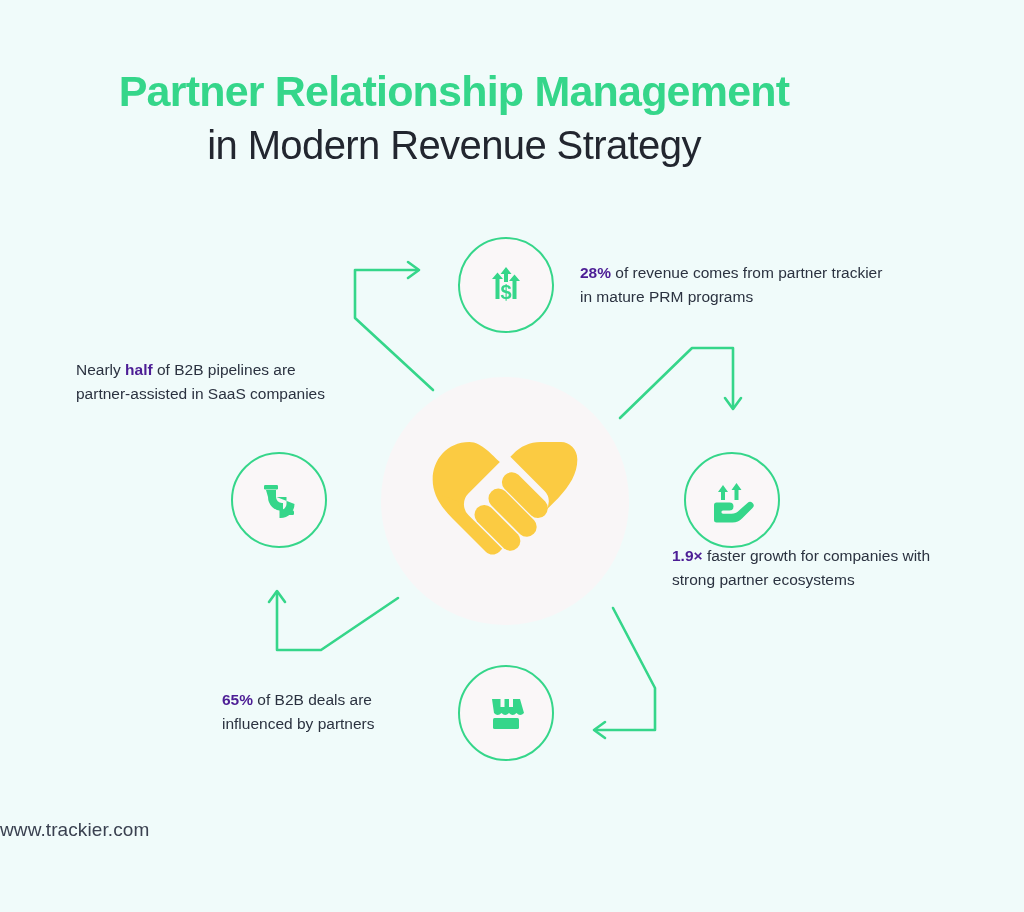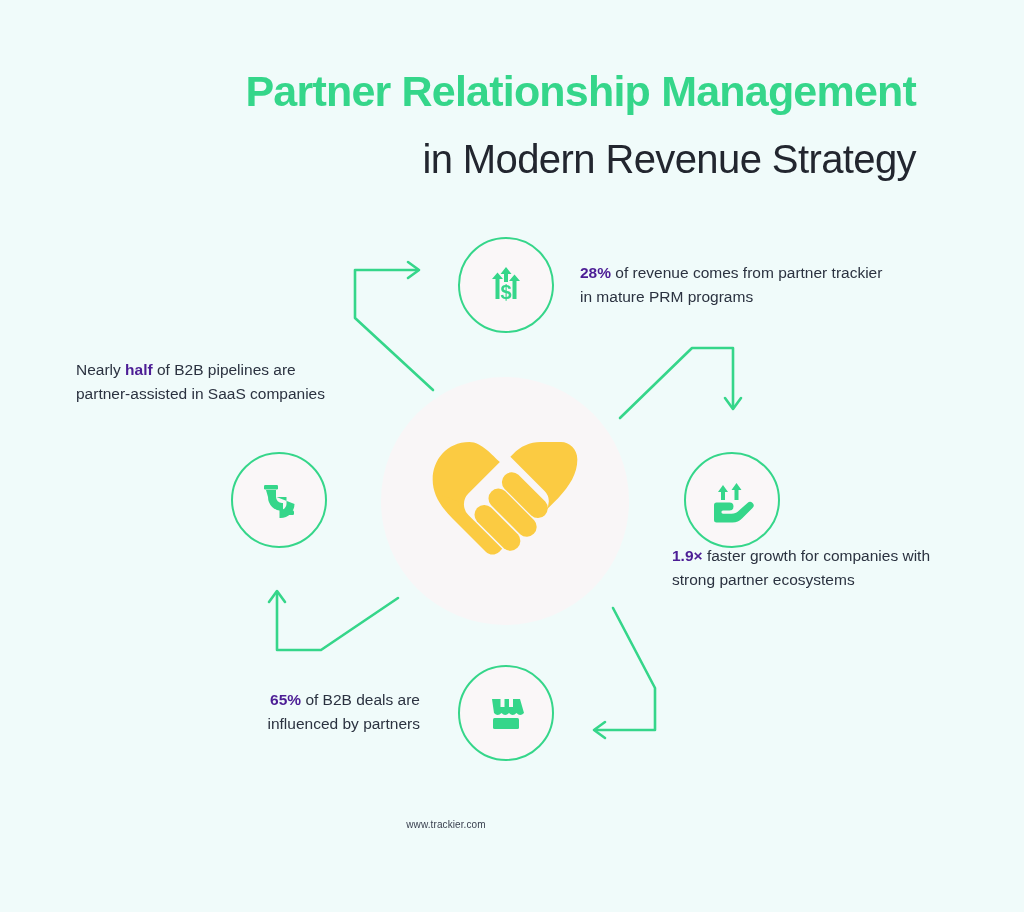--- a/index.html
+++ b/index.html
@@ -15,40 +15,40 @@
   }
   #canvas {
     position: relative;
     width: 1024px;
     height: 912px;
   }
 
   
   .title-block {
     position: absolute;
-    left: 8px;
+    left: 0;
     top: 68px;
     width: 908px;
-    text-align: right;
+    text-align: center;
     line-height: 1.08;
   }
   .title-line1 {
     display: block;
     font-size: 43px;
     font-weight: bold;
     color: #35d68a;
     letter-spacing: -0.8px;
   }
   .title-line2 {
     display: block;
     font-size: 40px;
     font-weight: normal;
     color: #22262f;
     letter-spacing: -0.6px;
-    margin-top: 24px;
+    margin-top: 10px;
   }
 
   
   #connectors {
     position: absolute;
     left: 0;
     top: 0;
     width: 1024px;
     height: 912px;
   }
@@ -92,30 +92,30 @@
   .stat {
     position: absolute;
     font-size: 15.5px;
     line-height: 1.55;
     color: #2b3240;
   }
   .stat b { font-weight: bold; color: #4c1d95; }
   .stat-topright    { left: 580px; top: 261px; width: 310px; text-align: left; }
   .stat-left        { left: 76px;  top: 358px; width: 278px; }
   .stat-rightbottom { left: 672px; top: 544px; width: 300px; text-align: left; }
-  .stat-bottomleft  { left: 208px; top: 688px; width: 212px; text-align: right; }
+  .stat-bottomleft  { left: 222px; top: 688px; width: 212px; }
 
   
   .footer {
     position: absolute;
     left: 0;
     top: 819px;
     width: 892px;
-    text-align: center;
-    font-size: 10px;
+    text-align: left;
+    font-size: 19px;
     color: #3a4150;
     letter-spacing: 0.1px;
   }
 </style>
 </head>
 <body>
 
 <div id="canvas">
 
   <div class="title-block">

